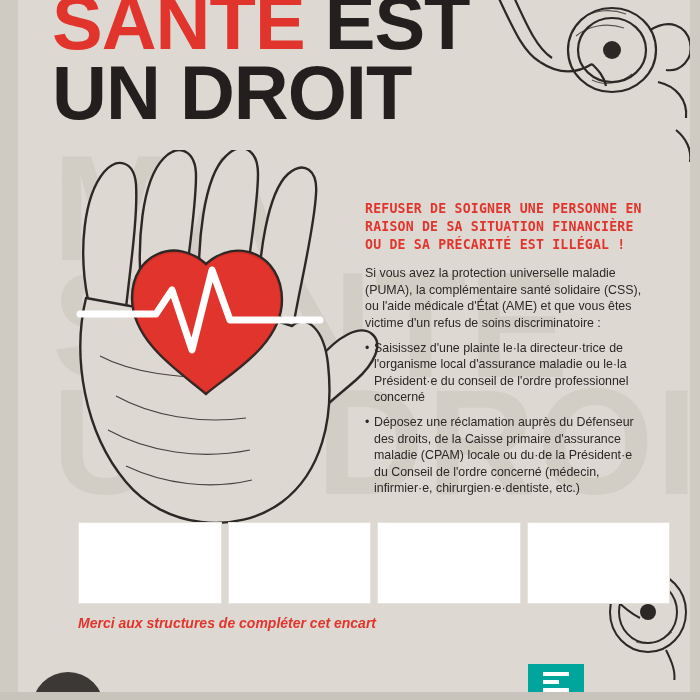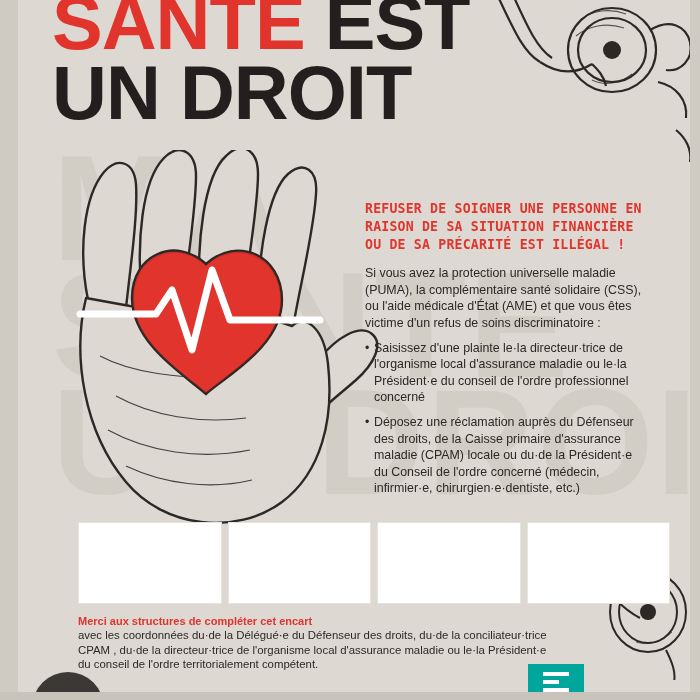--- a/index.html
+++ b/index.html
@@ -161,23 +161,24 @@
   
   .footer {
     position: absolute;
     left: 78px;
     top: 615px;
     width: 470px;
     z-index: 12;
   }
   .footer-title {
     color: #e0342c;
-    font-size: 11px;
+    font-size: 14px;
     font-weight: bold;
     margin: 0 0 1px 0;
+    font-style: italic;
   }
   .footer-body {
     color: #2b2826;
     font-size: 11.4px;
     line-height: 1.28;
     margin: 0;
   }
 
   
   .logo {
@@ -313,21 +314,20 @@
 
   <div class="boxes">
     <div class="box"></div>
     <div class="box"></div>
     <div class="box"></div>
     <div class="box"></div>
   </div>
 
   <div class="footer">
     <p class="footer-title">Merci aux structures de compléter cet encart</p>
-    <p class="footer-body">avec les coordonnées du·de la Délégué·e du Défenseur des droits, du·de la conciliateur·trice CPAM , du·de la directeur·trice de l'organisme local d'assurance maladie ou le·la Président·e du conseil de l'ordre territorialement compétent.</p>
   </div>
 
   <div class="logo">
     <div class="logo-mark">
       <span></span>
       <span class="short"></span>
       <span></span>
     </div>
   </div>
 

